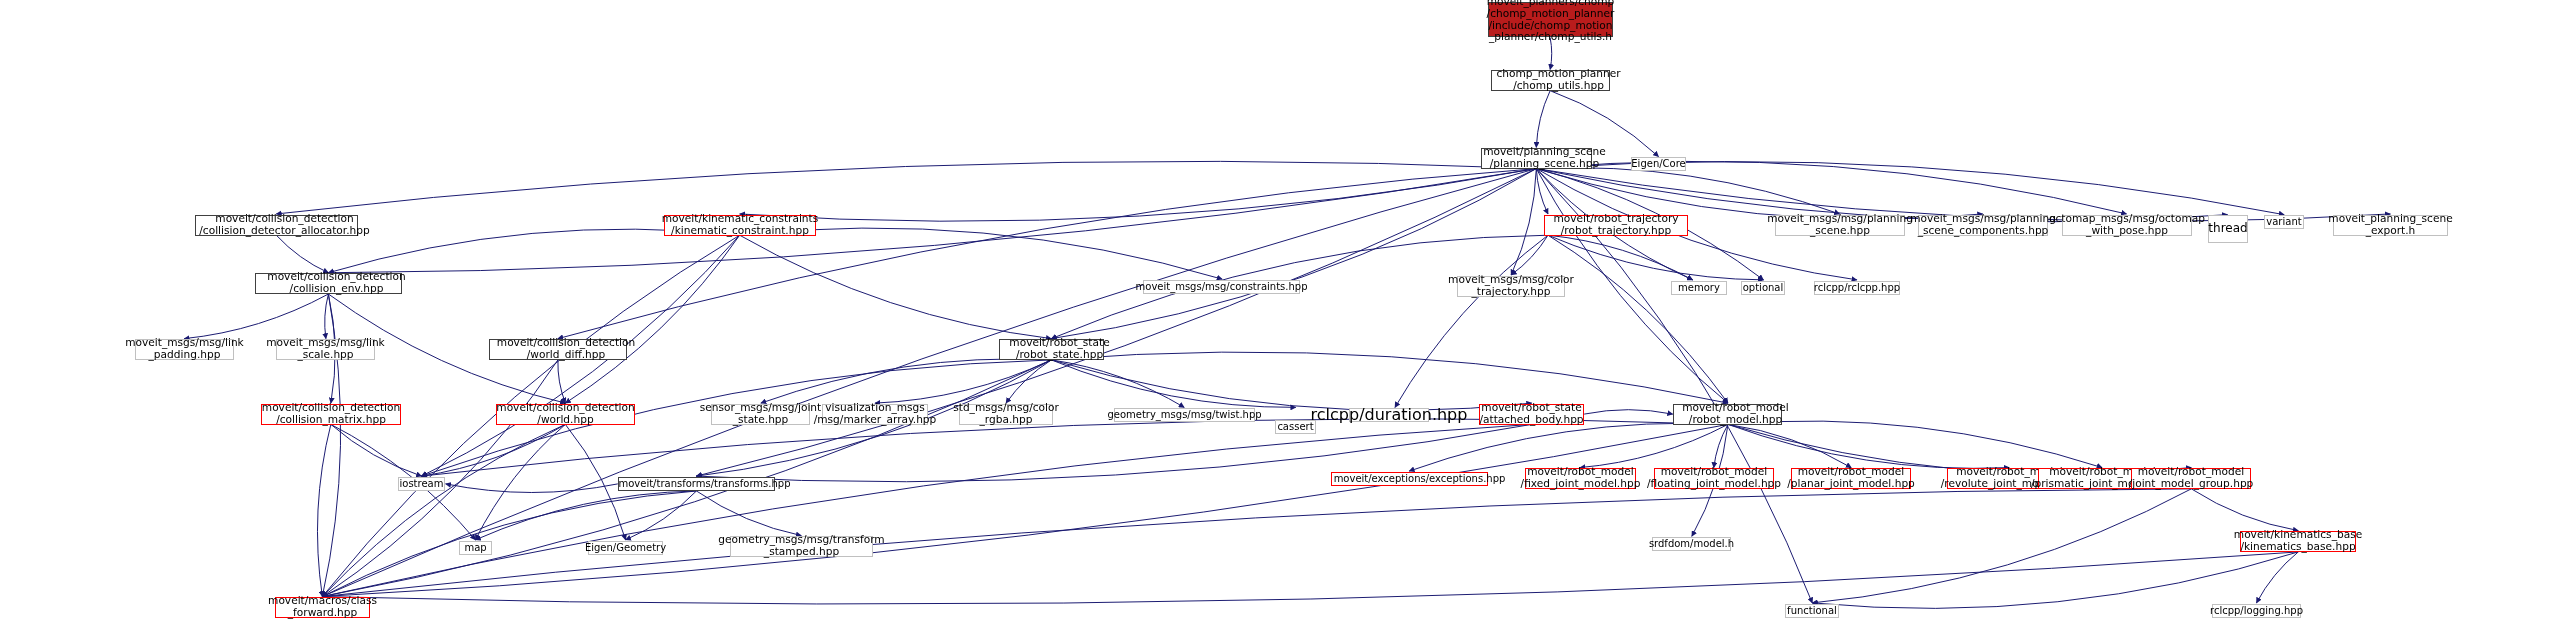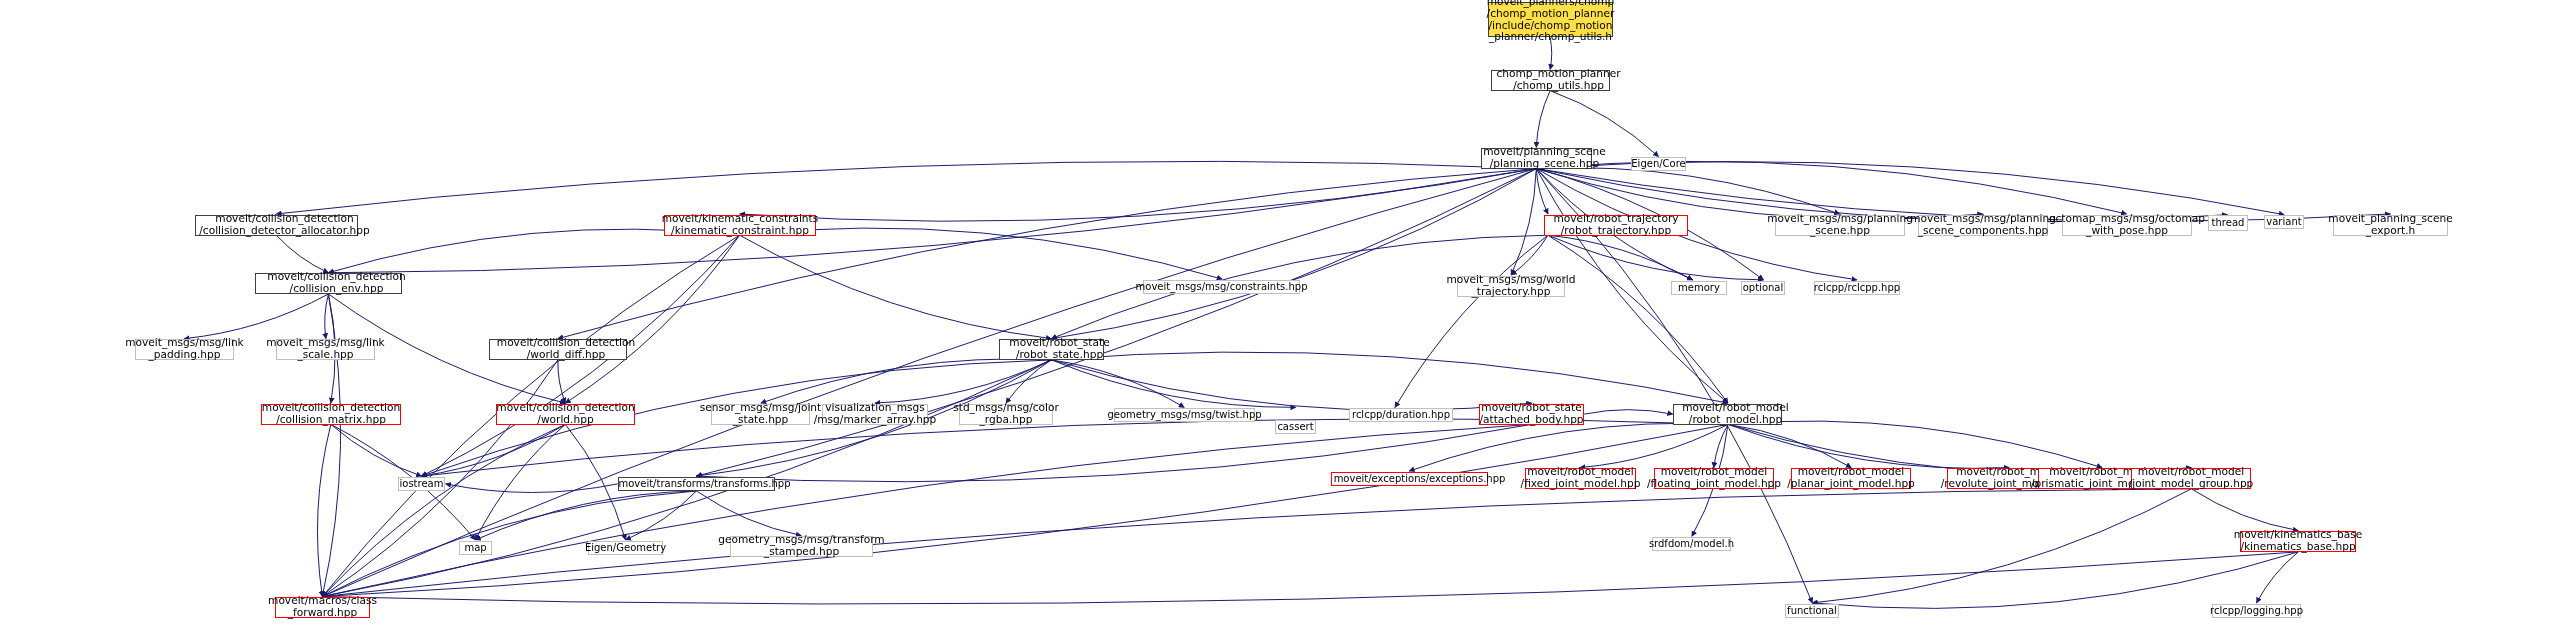--- a/index.html
+++ b/index.html
@@ -33,21 +33,21 @@
     text-align: center;
     line-height: 1.12;
     color: #000000;
     background: #ffffff;
     border: 0.7px solid #c0c0c0;
     font-size: 10.6px;
     white-space: pre;
     z-index: 5;
   }
   .node.root {
-    background: #fde047;
+    background: #b91c1c;
     border: 1.4px solid #404040;
   }
   .node.strong {
     border: 1.4px solid #404040;
     padding-left: 16px;
   }
   .node.red {
     border: 1.4px solid #ff0000;
   }
 </style>
@@ -163,28 +163,28 @@
       <div class="node red" style="left: 664px; top: 215px; width: 152px; height: 20.5px;">moveit/kinematic_constraints
 /kinematic_constraint.hpp</div>
       <div class="node red" style="left: 1544px; top: 215px; width: 144px; height: 20.5px;">moveit/robot_trajectory
 /robot_trajectory.hpp</div>
       <div class="node plain" style="left: 1775px; top: 215px; width: 130px; height: 20.5px;">moveit_msgs/msg/planning
 _scene.hpp</div>
       <div class="node plain" style="left: 1918px; top: 215px; width: 130px; height: 20.5px;">moveit_msgs/msg/planning
 _scene_components.hpp</div>
       <div class="node plain" style="left: 2062px; top: 215px; width: 130px; height: 20.5px;">octomap_msgs/msg/octomap
 _with_pose.hpp</div>
-      <div class="node plain" style="left: 2208px; top: 215px; width: 40px; height: 16px; font-size: 10px; text-align: right;">thread</div>
+      <div class="node plain" style="left: 2208px; top: 215px; width: 40px; height: 28px; font-size: 12px; text-align: right;">thread</div>
       <div class="node plain" style="left: 2264px; top: 215px; width: 40px; height: 14px; font-size: 10px;">variant</div>
       <div class="node plain" style="left: 2333px; top: 215px; width: 115px; height: 20.5px;">moveit_planning_scene
 _export.h</div>
       <div class="node strong" style="left: 255px; top: 273px; width: 147px; height: 20.5px;">moveit/collision_detection
 /collision_env.hpp</div>
       <div class="node plain" style="left: 1143px; top: 280px; width: 157px; height: 14px; font-size: 10px;">moveit_msgs/msg/constraints.hpp</div>
-      <div class="node plain" style="left: 1457px; top: 276px; width: 108px; height: 20.5px;">moveit_msgs/msg/world
+      <div class="node plain" style="left: 1457px; top: 276px; width: 108px; height: 20.5px;">moveit_msgs/msg/color
 _trajectory.hpp</div>
       <div class="node plain" style="left: 1671px; top: 281px; width: 56px; height: 14px; font-size: 10px;">memory</div>
       <div class="node plain" style="left: 1741px; top: 281px; width: 44px; height: 14px; font-size: 10px;">optional</div>
       <div class="node plain" style="left: 1814px; top: 281px; width: 86px; height: 14px; font-size: 10px;">rclcpp/rclcpp.hpp</div>
       <div class="node plain" style="left: 135px; top: 339px; width: 99px; height: 20.5px;">moveit_msgs/msg/link
 _padding.hpp</div>
       <div class="node plain" style="left: 276px; top: 339px; width: 99px; height: 20.5px;">moveit_msgs/msg/link
 _scale.hpp</div>
       <div class="node strong" style="left: 489px; top: 339px; width: 138px; height: 20.5px;">moveit/collision_detection
 /world_diff.hpp</div>
@@ -195,21 +195,21 @@
       <div class="node red" style="left: 496px; top: 404px; width: 139px; height: 20.5px;">moveit/collision_detection
 /world.hpp</div>
       <div class="node plain" style="left: 711px; top: 404px; width: 99px; height: 20.5px;">sensor_msgs/msg/joint
 _state.hpp</div>
       <div class="node plain" style="left: 822px; top: 404px; width: 106px; height: 20.5px;">visualization_msgs
 /msg/marker_array.hpp</div>
       <div class="node plain" style="left: 959px; top: 404px; width: 94px; height: 20.5px;">std_msgs/msg/color
 _rgba.hpp</div>
       <div class="node plain" style="left: 1114px; top: 408px; width: 141px; height: 14px; font-size: 10px;">geometry_msgs/msg/twist.hpp</div>
       <div class="node plain" style="left: 1275px; top: 420px; width: 41px; height: 14px; font-size: 10px;">cassert</div>
-      <div class="node plain" style="left: 1349px; top: 408px; width: 104px; height: 14px; font-size: 10px;">rclcpp/duration.hpp</div>
+      <div class="node plain" style="left: 1349px; top: 408px; width: 80px; height: 14px; font-size: 16px;">rclcpp/duration.hpp</div>
       <div class="node red" style="left: 1479px; top: 404px; width: 105px; height: 20.5px;">moveit/robot_state
 /attached_body.hpp</div>
       <div class="node strong" style="left: 1673px; top: 404px; width: 109px; height: 20.5px;">moveit/robot_model
 /robot_model.hpp</div>
       <div class="node red" style="left: 1331px; top: 472px; width: 157px; height: 14px; font-size: 10px; padding-left: 20px;">moveit/exceptions/exceptions.hpp</div>
       <div class="node red" style="left: 1525px; top: 468px; width: 111px; height: 20.5px;">moveit/robot_model
 /fixed_joint_model.hpp</div>
       <div class="node red" style="left: 1654px; top: 468px; width: 120px; height: 20.5px;">moveit/robot_model
 /floating_joint_model.hpp</div>
       <div class="node red" style="left: 1791px; top: 468px; width: 120px; height: 20.5px;">moveit/robot_model

